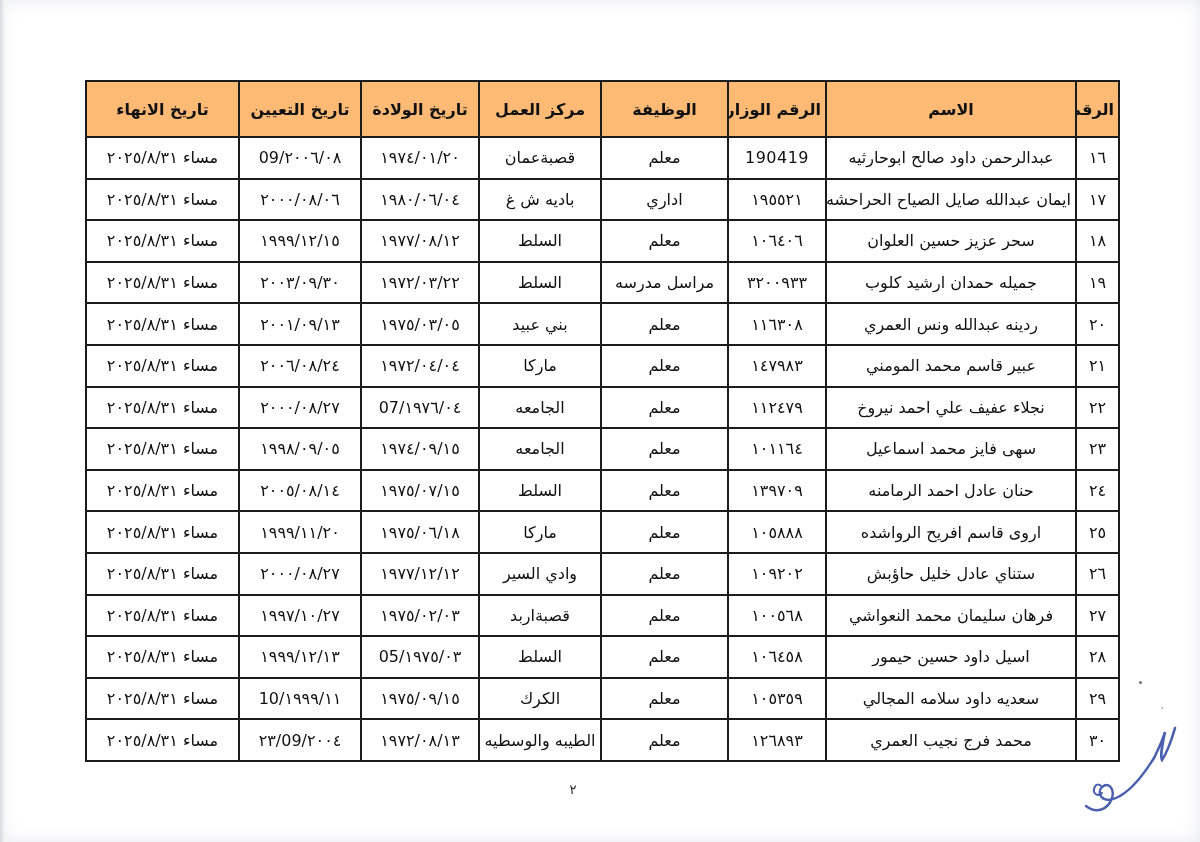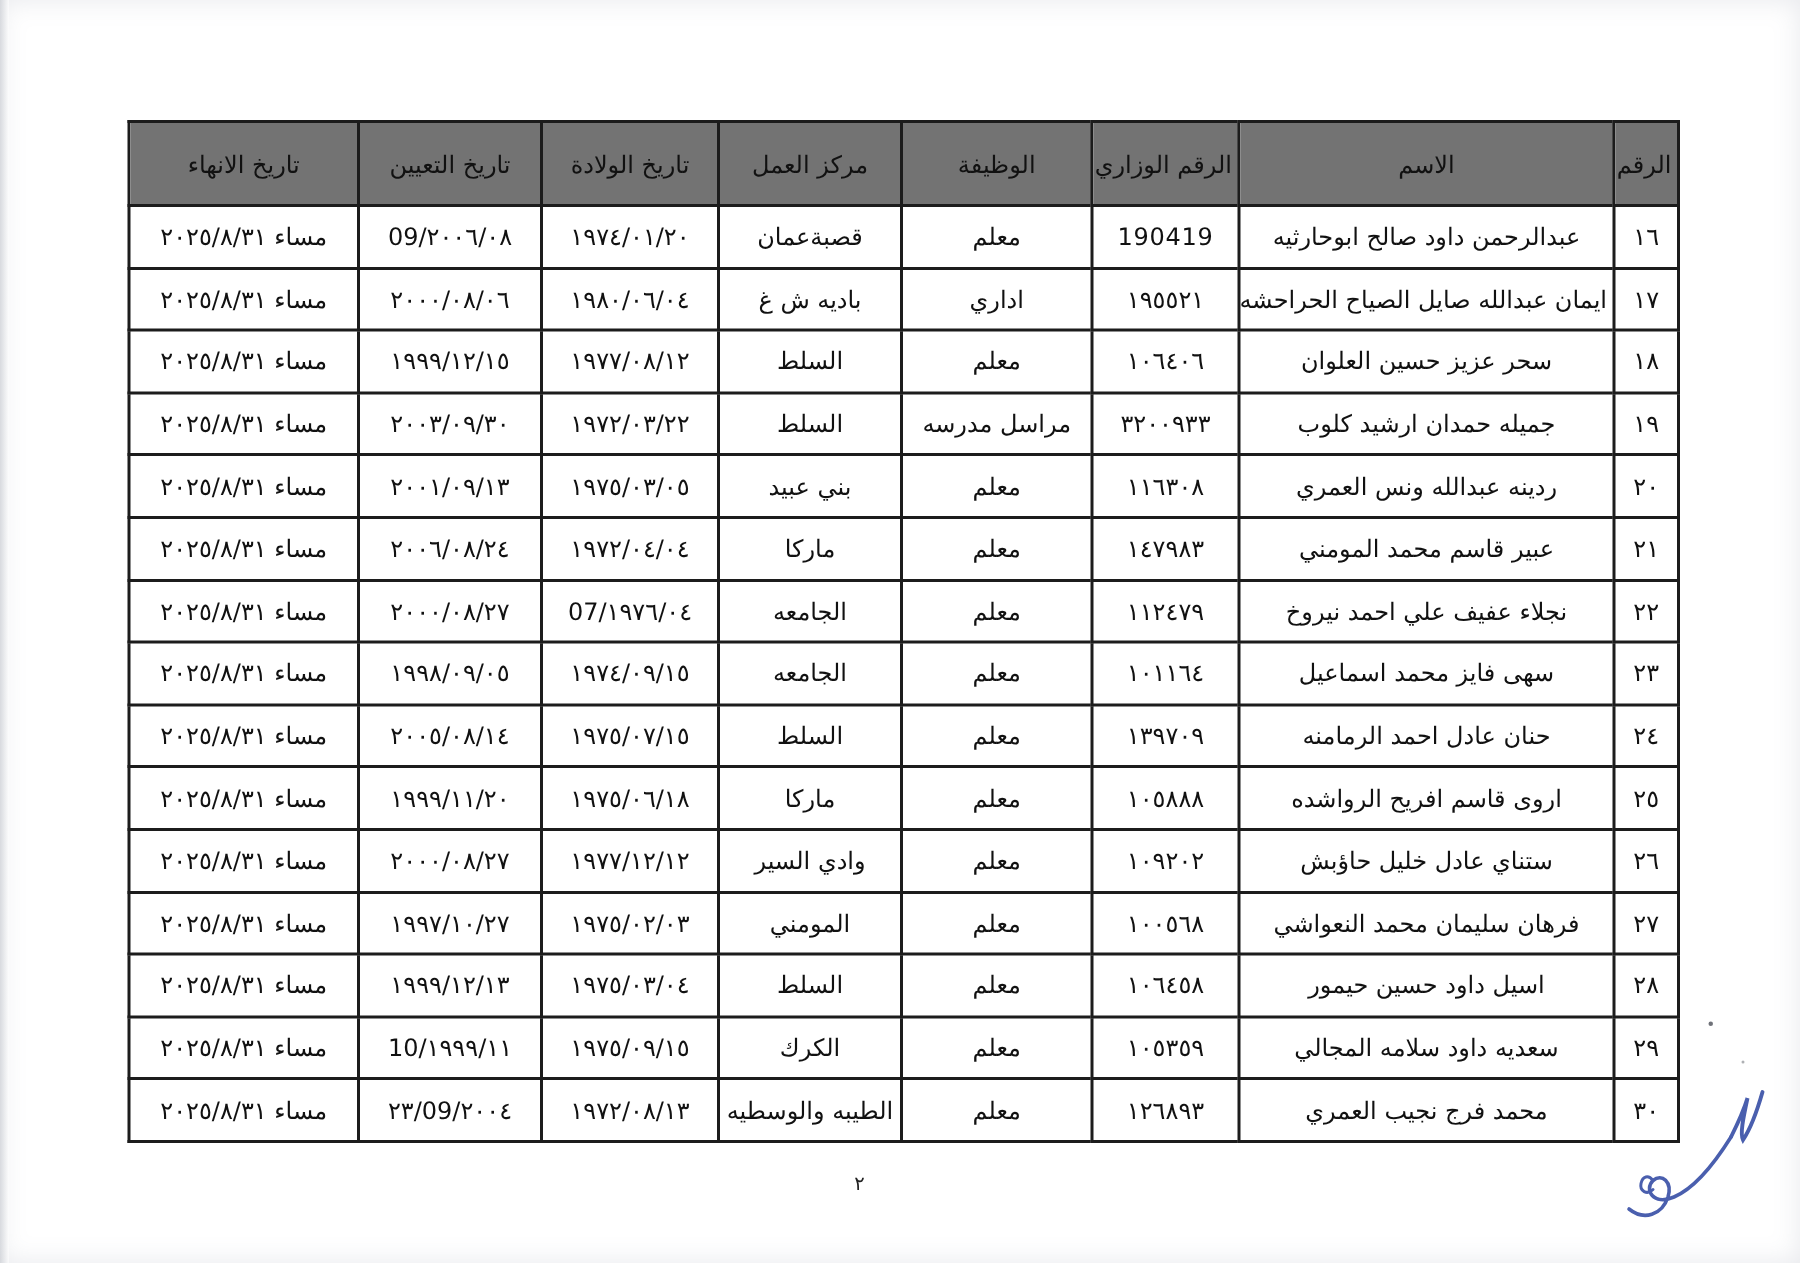--- a/index.html
+++ b/index.html
@@ -22,22 +22,22 @@
     width:1033px;border-collapse:collapse;table-layout:fixed;
     direction:rtl;
   }
   table.roster th, table.roster td{
     border:2px solid #1c1c1c;
     text-align:center;vertical-align:middle;
     overflow:hidden;white-space:nowrap;
     padding:0 4px;box-sizing:border-box;
   }
   table.roster th{
-    height:56px;background:#737373;
-    font-weight:normal;font-size:16px;
+    height:56px;background:#fdba74;
+    font-weight:bold;font-size:16px;
   }
   table.roster td{height:41.6px;font-size:16px;}
   td.num, td.date{font-size:14.5px;letter-spacing:.5px;}
   td.name{font-size:16px;}
   .page-number{
     position:absolute;left:563px;top:782px;width:20px;
     text-align:center;font-size:13px;color:#222;
   }
   .signature{
     position:absolute;left:1082px;top:720px;width:112px;height:112px;
@@ -188,32 +188,32 @@
       <td>وادي السير</td>
       <td class="date">١٩٧٧/١٢/١٢</td>
       <td class="date">٢٠٠٠/٠٨/٢٧</td>
       <td class="date">مساء ٢٠٢٥/٨/٣١</td>
     </tr>
         <tr>
       <td class="num">٢٧</td>
       <td class="name">فرهان سليمان محمد النعواشي</td>
       <td class="num">١٠٠٥٦٨</td>
       <td>معلم</td>
-      <td>المومني</td>
+      <td>قصبةاربد</td>
       <td class="date">١٩٧٥/٠٢/٠٣</td>
       <td class="date">١٩٩٧/١٠/٢٧</td>
       <td class="date">مساء ٢٠٢٥/٨/٣١</td>
     </tr>
         <tr>
       <td class="num">٢٨</td>
       <td class="name">اسيل داود حسين حيمور</td>
       <td class="num">١٠٦٤٥٨</td>
       <td>معلم</td>
       <td>السلط</td>
-      <td class="date">١٩٧٥/٠٣/٠٤</td>
+      <td class="date">١٩٧٥/٠٣/05</td>
       <td class="date">١٩٩٩/١٢/١٣</td>
       <td class="date">مساء ٢٠٢٥/٨/٣١</td>
     </tr>
         <tr>
       <td class="num">٢٩</td>
       <td class="name">سعديه داود سلامه المجالي</td>
       <td class="num">١٠٥٣٥٩</td>
       <td>معلم</td>
       <td>الكرك</td>
       <td class="date">١٩٧٥/٠٩/١٥</td>

